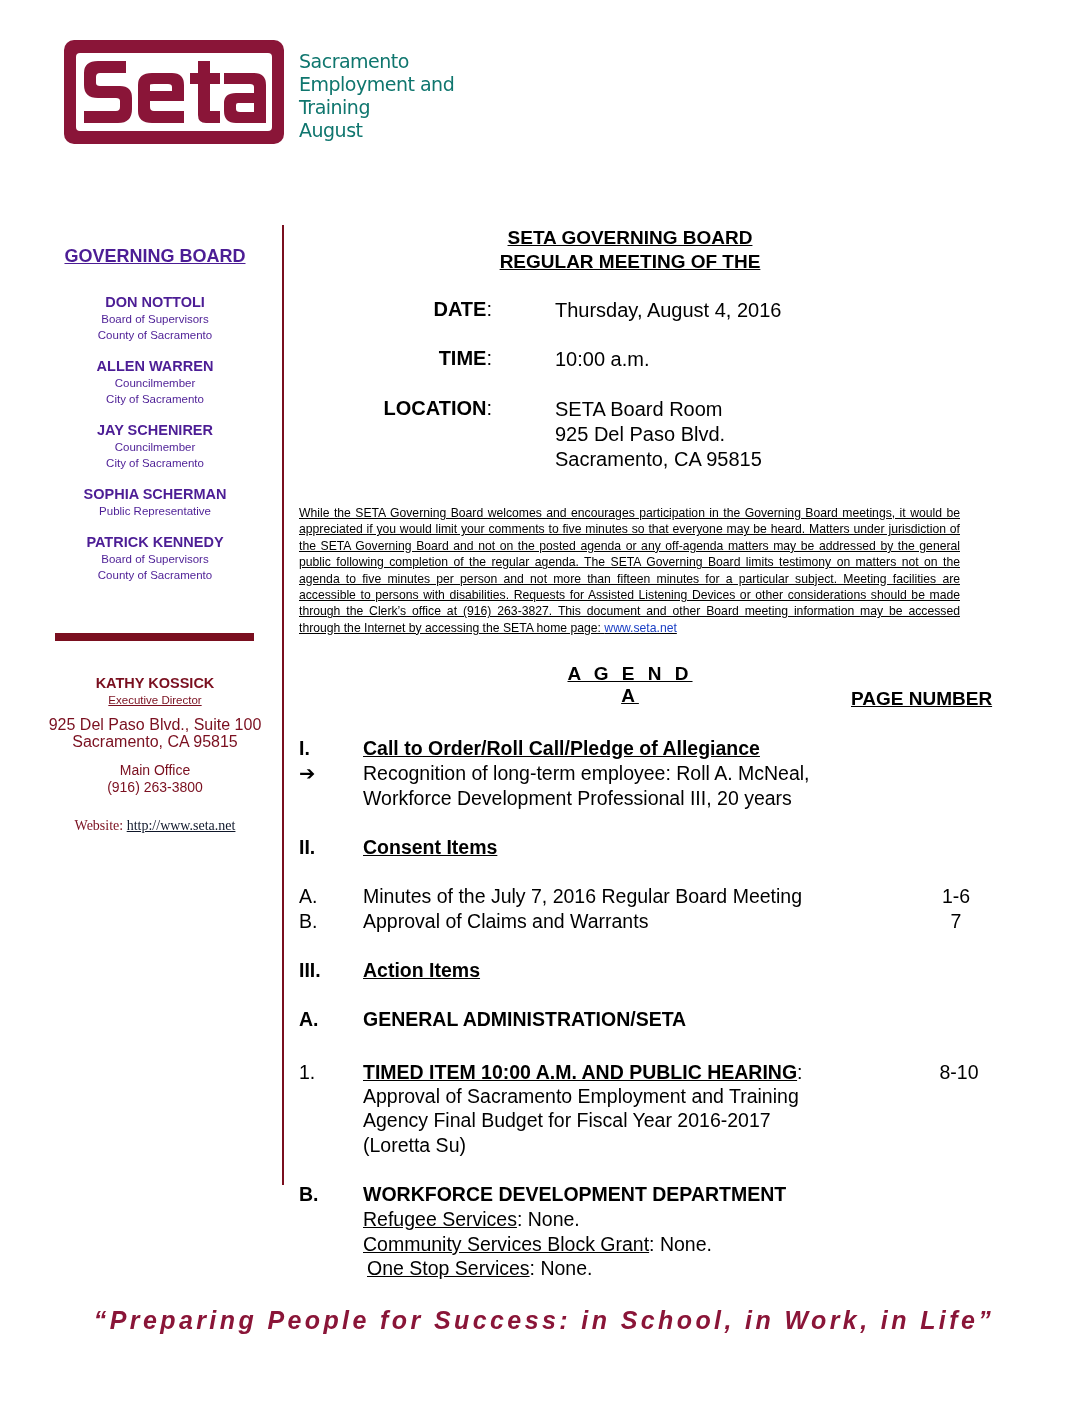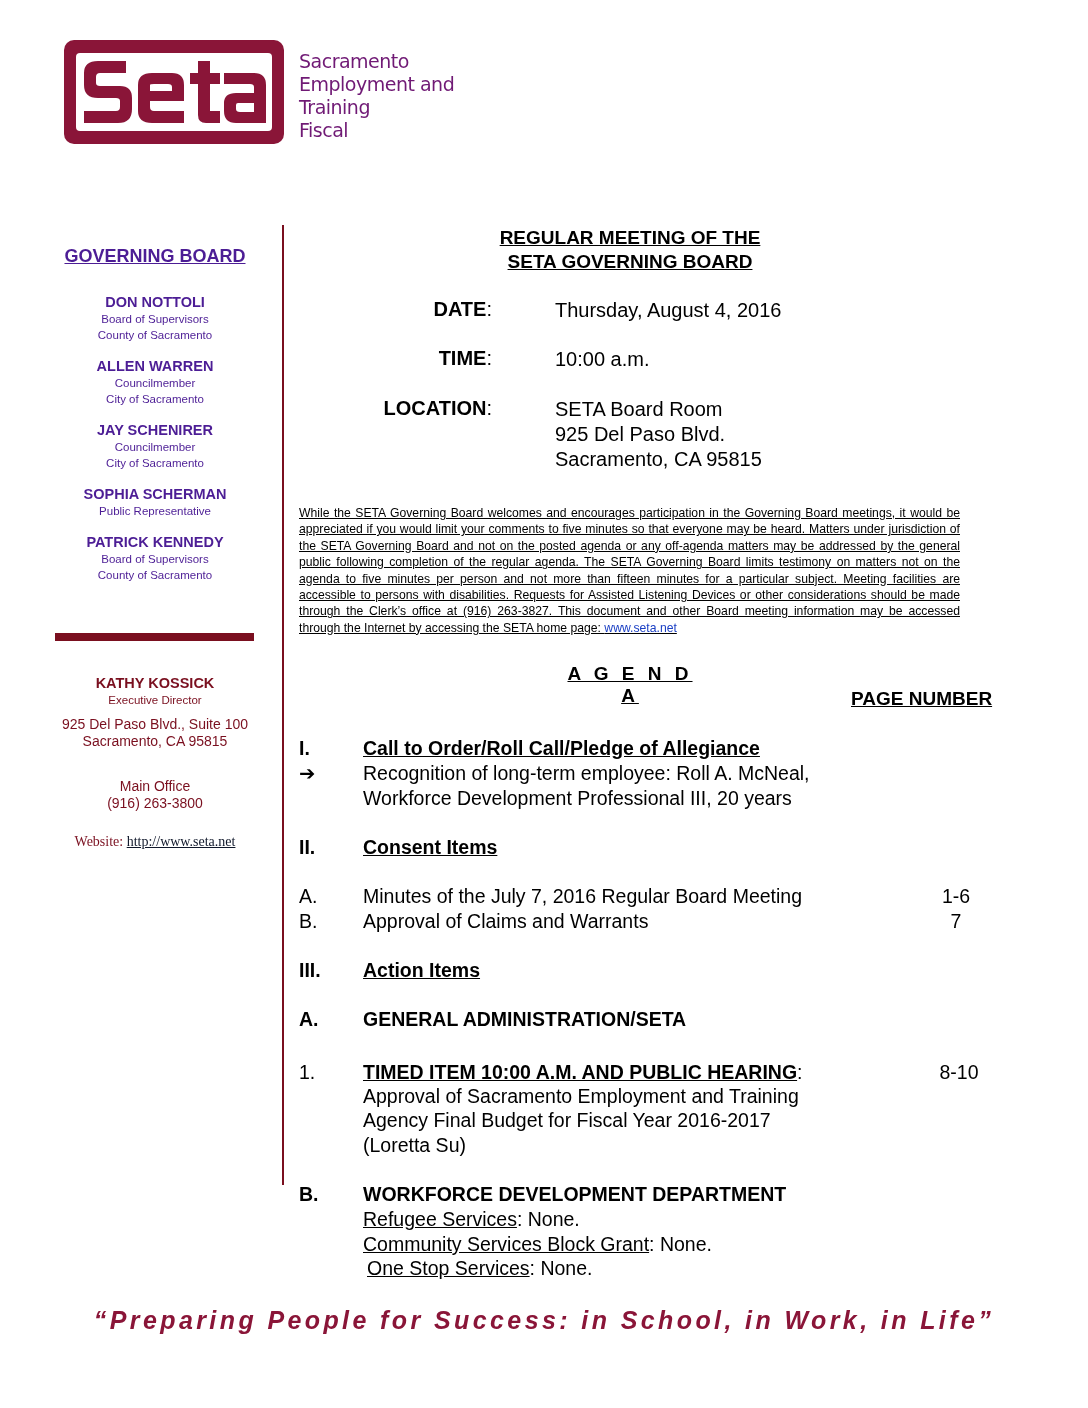--- a/index.html
+++ b/index.html
@@ -6,35 +6,35 @@
   body { width: 1088px; height: 1408px; position: relative; overflow: hidden;
          font-family: "Liberation Sans", sans-serif; color: #000; }
   .abs { position: absolute; }
 
   
   .logo-box { left: 64px; top: 40px; width: 220px; height: 104px;
               background: #8a1538; border-radius: 10px; }
   .logo-inner { position: absolute; left: 12px; top: 13px; width: 196px; height: 78px;
                 background: #fff; border-radius: 4px; }
   .logo-word { position: absolute; left: 0; top: 0; width: 196px; height: 78px; }
-  .logo-text { left: 299px; top: 50px; color: #701a75; font-size: 19px; line-height: 23px;
+  .logo-text { left: 299px; top: 50px; color: #0f766e; font-size: 19px; line-height: 23px;
                font-family: "DejaVu Sans", sans-serif; letter-spacing: -0.5px; }
   .logo-text div { white-space: nowrap; }
 
   
   .sidebar { left: 40px; top: 246px; width: 230px; text-align: center; color: #4c1d95; }
   .gb-title { font-weight: bold; font-size: 18px; text-decoration: underline; margin-bottom: 26px; }
   .member { margin-bottom: 14px; }
   .member .name { font-weight: bold; font-size: 14.5px; line-height: 18px; }
   .member .role { font-size: 11.5px; line-height: 16px; }
   .side-rule { left: 55px; top: 633px; width: 199px; height: 8px; background: #7a0f1f; }
   .sidebar2 { left: 40px; top: 674px; width: 230px; text-align: center; color: #7a0f1f; }
   .exec-name { font-weight: bold; font-size: 14.5px; line-height: 18px; }
-  .exec-role { font-size: 11.5px; line-height: 16px; margin-bottom: 8px; }
-  .addr { font-size: 14px; line-height: 17px; margin-bottom: 28px; }
+  .exec-role { font-size: 11.5px; line-height: 16px; margin-bottom: 8px; text-decoration: underline; }
+  .addr { font-size: 16px; line-height: 17px; margin-bottom: 12px; }
   .office { font-size: 14px; line-height: 17px; margin-bottom: 18px; }
   .website { font-family: "Liberation Serif", serif; font-size: 14px; margin-top: 22px; }
   .website a { color: #0f172a; text-decoration: underline; }
 
   .vline { left: 282px; top: 225px; width: 2px; height: 960px; background: #7a0f1f; }
 
   
   .meeting-title { left: 420px; top: 226px; width: 420px; text-align: center;
                    font-weight: bold; font-size: 19px; line-height: 24px; }
   .meeting-title span { text-decoration: underline; }
@@ -77,21 +77,21 @@
 
         <path d="M148 20 L178 20 Q190 20 190 32 L190 70 L160 70 Q148 70 148 58 L148 50 Q148 40 160 40 L178 40 L178 34 Q178 31 174 31 L148 31 Z M160 52 L160 56 Q160 59 164 59 L178 59 L178 50 L162 50 Q160 50 160 52 Z"></path>
       </g>
     </svg>
   </div>
 </div>
 <div class="abs logo-text">
   <div>Sacramento</div>
   <div>Employment and</div>
   <div>Training</div>
-  <div>Fiscal</div>
+  <div>August</div>
 </div>
 
 <div class="abs sidebar">
   <div class="gb-title">GOVERNING BOARD</div>
 
   <div class="member">
     <div class="name">DON NOTTOLI</div>
     <div class="role">Board of Supervisors</div>
     <div class="role">County of Sacramento</div>
   </div>
@@ -130,22 +130,22 @@
     <div>(916) 263-3800</div>
   </div>
   <div class="website">
     <span>Website: </span><a>http://www.seta.net</a>
   </div>
 </div>
 
 <div class="abs vline"></div>
 
 <div class="abs meeting-title">
+  <div><span>SETA GOVERNING BOARD</span></div>
   <div><span>REGULAR MEETING OF THE</span></div>
-  <div><span>SETA GOVERNING BOARD</span></div>
 </div>
 
 <div class="abs info-label" style="top:298px;"><b>DATE</b>:</div>
 <div class="abs info-value" style="top:298px;">Thursday, August 4, 2016</div>
 
 <div class="abs info-label" style="top:347px;"><b>TIME</b>:</div>
 <div class="abs info-value" style="top:347px;">10:00 a.m.</div>
 
 <div class="abs info-label" style="top:397px;"><b>LOCATION</b>:</div>
 <div class="abs info-value" style="top:397px;">

